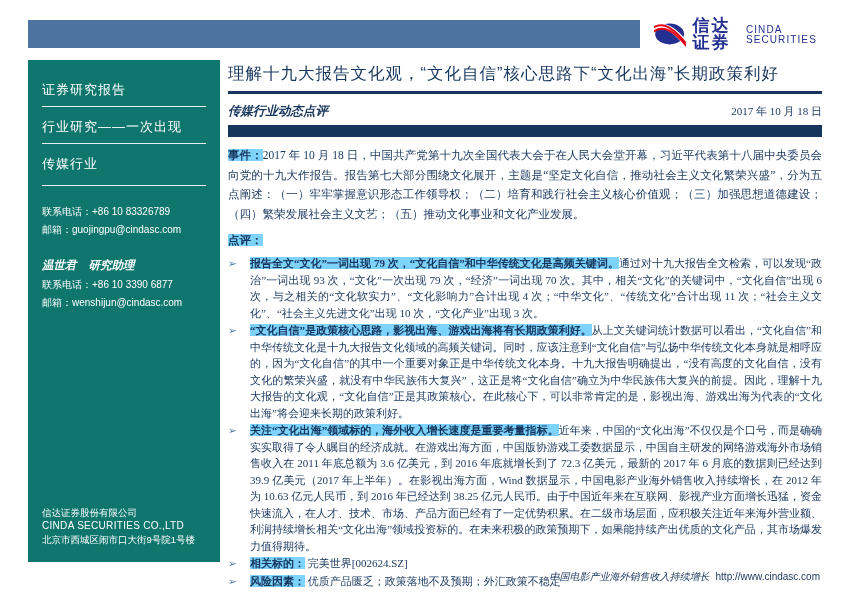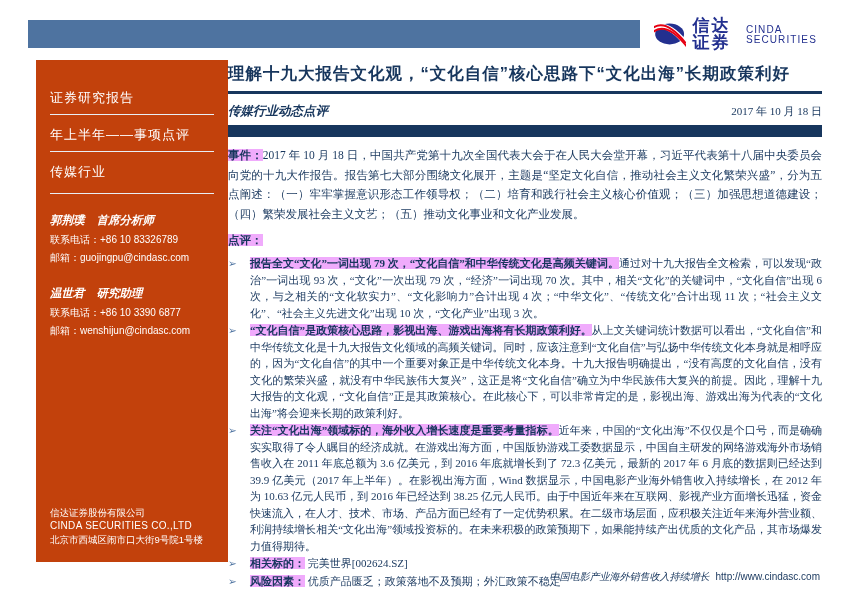--- a/index.html
+++ b/index.html
@@ -10,42 +10,42 @@
   .page{position:absolute;inset:0;}
 
   
   .header-bar{position:absolute;left:28px;top:20px;width:612px;height:28px;background:#4e73a0;}
   .logo{position:absolute;left:654px;top:12px;width:170px;height:44px;display:flex;align-items:center;gap:6px;}
   .logo-text{display:flex;flex-direction:row;line-height:1;align-items:center;}
   .logo-cn{font-family:"Liberation Sans",sans-serif;font-weight:bold;font-size:17px;color:#23308f;letter-spacing:2px;}
   .logo-en{font-family:"Liberation Sans",sans-serif;font-size:10px;color:#23308f;letter-spacing:1.1px;margin-top:2px;}
 
   
-  .sidebar{position:absolute;left:28px;top:60px;width:192px;height:502px;background:#c2410c;color:#ffffff;
-    box-sizing:border-box;padding:18px 14px;font-family:"Liberation Sans",sans-serif;margin-left:8px;}
+  .sidebar{position:absolute;left:28px;top:60px;width:192px;height:502px;background:#0f766e;color:#ffffff;
+    box-sizing:border-box;padding:10px 14px;font-family:"Liberation Sans",sans-serif;}
   .nav-item{font-size:13px;letter-spacing:1px;padding:11px 0 7px;border-bottom:1.5px solid #e9eef5;}
   .nav-item.last{padding-bottom:12px;}
   .analyst{margin-top:17px;font-size:10px;line-height:18px;}
   .analyst .name-row{font-family:"Liberation Serif",serif;font-weight:bold;font-style:italic;font-size:11.5px;margin-bottom:2px;}
   .analyst .name-row .role{margin-left:12px;}
   .company{position:absolute;left:14px;right:14px;bottom:16px;font-size:9.5px;line-height:13.5px;}
   .company .en{font-size:10px;letter-spacing:.3px;}
   .company .post{margin-top:8px;}
 
   
   .main{position:absolute;left:228px;top:62px;width:594px;}
-  .title{font-family:"Liberation Sans",sans-serif;font-weight:bold;font-size:16.5px;letter-spacing:1px;color:#17365d;line-height:22px;}
+  .title{font-family:"Liberation Sans",sans-serif;font-weight:normal;font-size:16.5px;letter-spacing:1px;color:#17365d;line-height:22px;}
   .title-rule{height:3px;background:#17365d;margin-top:7px;}
   .subtitle-row{display:flex;justify-content:space-between;align-items:baseline;margin-top:9px;}
   .subtitle{font-weight:bold;font-style:italic;font-size:12.5px;color:#17365d;}
   .date{font-family:Liberation Serif, serif;font-size:11px;color:#17365d;}
   .navy-bar{height:12px;background:#17365d;margin-top:5px;}
 
   .event{margin:9px 0 0;font-size:11.5px;line-height:19.5px;text-align:justify;}
-  .hl{background:#f0abfc;font-weight:bold;}
+  .hl{background:#7dd3fc;font-weight:bold;}
   .comment{margin:9px 0 7px;font-size:11.5px;}
 
   ul.bullets{list-style:none;margin:0;padding:0;font-size:11px;line-height:16.5px;}
   ul.bullets li{display:flex;margin:0 0 1px;}
   .arrow{flex:0 0 22px;color:#4e73a0;font-family:"DejaVu Sans",sans-serif;font-size:10.5px;line-height:16.5px;}
   ul.bullets p{margin:0;flex:1;text-align:justify;}
 
   .footer{position:absolute;right:22px;bottom:11px;font-size:10px;color:#17365d;}
   .footer .disc{font-style:italic;}
   .footer .url{font-family:"Liberation Sans",sans-serif;margin-left:6px;text-decoration:none;color:#17365d;}
@@ -65,27 +65,24 @@
       <path d="M-1 18 C 15 6, 35 16, 57 44" stroke="#e60012" stroke-width="3.4" fill="none"></path>
     </svg>
     <div class="logo-text">
       <div class="logo-cn">信达证券</div>
       <div class="logo-en">CINDA SECURITIES</div>
     </div>
   </div>
 
   <aside class="sidebar">
     <div class="nav-item">证券研究报告</div>
-    <div class="nav-item">年上半年——事项点评</div>
+    <div class="nav-item">行业研究——一次出现</div>
     <div class="nav-item last">传媒行业</div>
 
     <div class="analyst">
-      <div class="name-row">
-        <span>郭荆璞</span><span class="role">首席分析师</span>
-      </div>
       <div>联系电话：+86 10 83326789</div>
       <div>邮箱：guojingpu@cindasc.com</div>
     </div>
 
     <div class="analyst">
       <div class="name-row">
         <span>温世君</span><span class="role">研究助理</span>
       </div>
       <div>联系电话：+86 10 3390 6877</div>
       <div>邮箱：wenshijun@cindasc.com</div>

